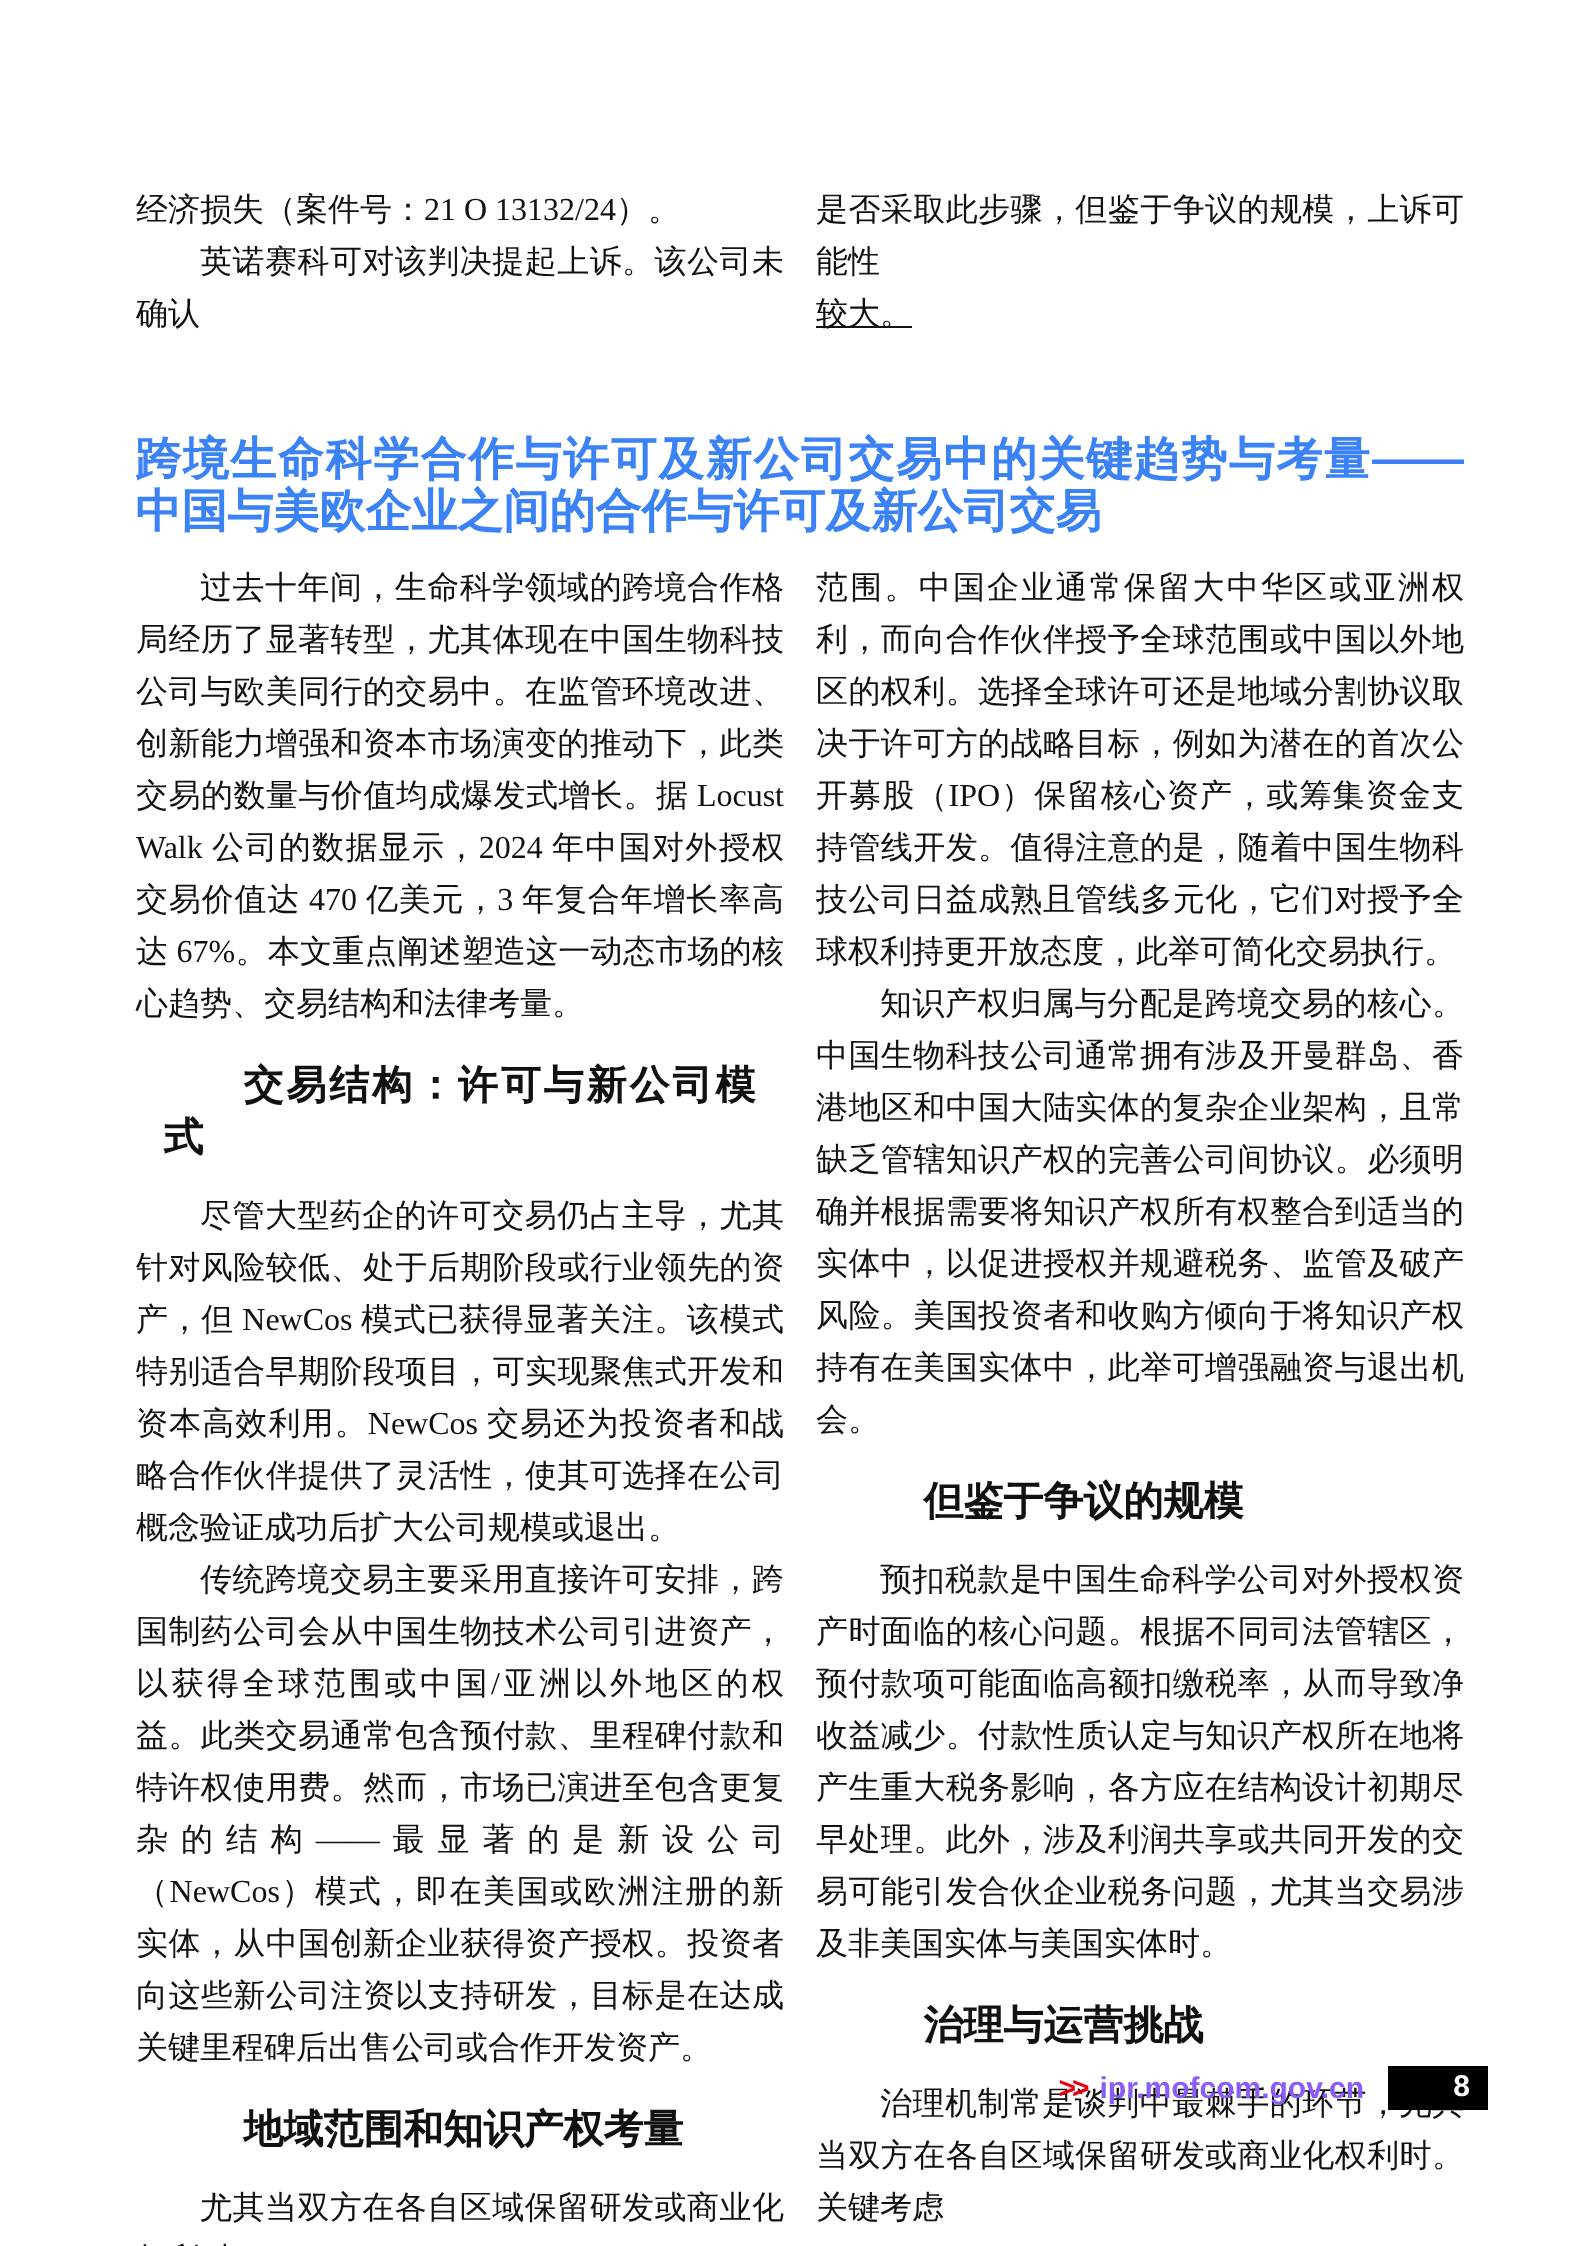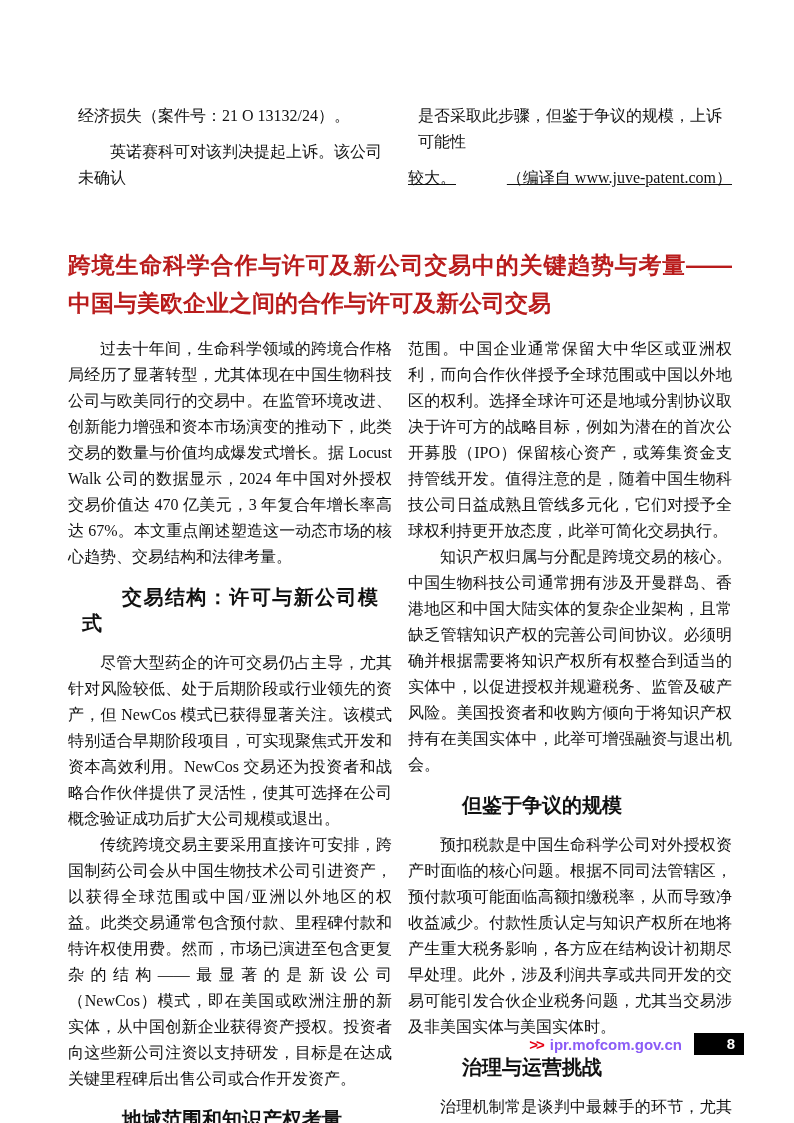--- a/index.html
+++ b/index.html
@@ -22,37 +22,37 @@
     gap: 16px;
   }
   .col {
     width: 324px;
     text-align: justify;
   }
   .bodytext, .para, .heading, .topline {
     font-size: 16px;
     line-height: 26px;
   }
-  .topline { margin: 10px; text-indent: 0; }
+  .topline { margin: 0; text-indent: 0; }
   .topline.indent { text-indent: 2em; }
   .topline-split {
     display: flex;
     justify-content: space-between;
     font-size: 16px;
     line-height: 26px;
     text-decoration: underline;
   }
   .article-title {
     margin: 45px 0 0 0;
     font-family: "Liberation Sans", "DejaVu Sans", sans-serif;
     font-weight: bold;
     font-size: 23px;
-    line-height: 38px;
+    line-height: 26px;
     text-align: justify;
-    color: #b91c1c;
+    color: #3b82f6;
   }
   .article-body { margin-top: 14px; justify-content: flex-end; }
   p.para { margin: 0; text-indent: 2em; }
   p.para.cont { text-indent: 0; font-family: Liberation Serif, serif; }
   h3.heading {
     margin: 14px;
     font-family: Liberation Sans, sans-serif;
     font-weight: bold;
     font-size: 20px;
     line-height: 26px;
@@ -94,21 +94,20 @@
 
     <div class="cols">
       <div class="col">
         <p class="topline">经济损失（案件号：21 O 13132/24）。</p>
         <p class="topline indent">英诺赛科可对该判决提起上诉。该公司未确认</p>
       </div>
       <div class="col">
         <p class="topline">是否采取此步骤，但鉴于争议的规模，上诉可能性</p>
         <div class="topline-split">
           <span>较大。</span>
-          <span>（编译自 www.juve-patent.com）</span>
         </div>
       </div>
     </div>
 
     <h1 class="article-title">跨境生命科学合作与许可及新公司交易中的关键趋势与考量——中国与美欧企业之间的合作与许可及新公司交易</h1>
 
     <div class="cols article-body">
       <div class="col">
         <p class="para">过去十年间，生命科学领域的跨境合作格局经历了显著转型，尤其体现在中国生物科技公司与欧美同行的交易中。在监管环境改进、创新能力增强和资本市场演变的推动下，此类交易的数量与价值均成爆发式增长。据 Locust Walk 公司的数据显示，2024 年中国对外授权交易价值达 470 亿美元，3 年复合年增长率高达 67%。本文重点阐述塑造这一动态市场的核心趋势、交易结构和法律考量。</p>
         <h3 class="heading">交易结构：许可与新公司模式</h3>

